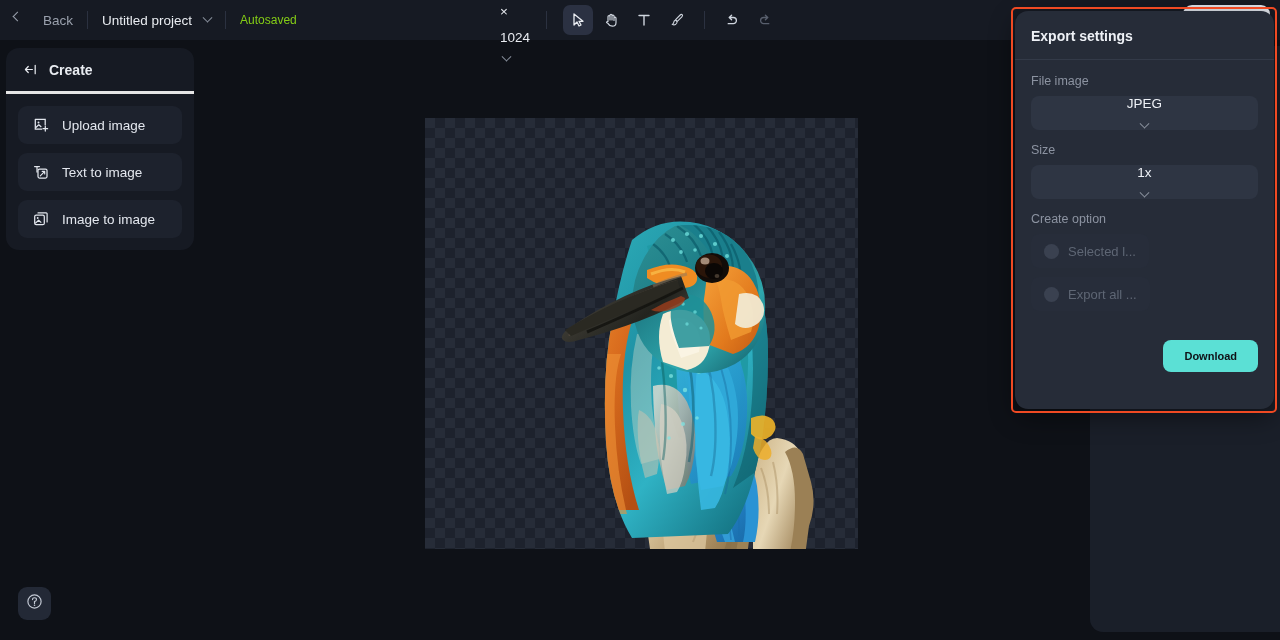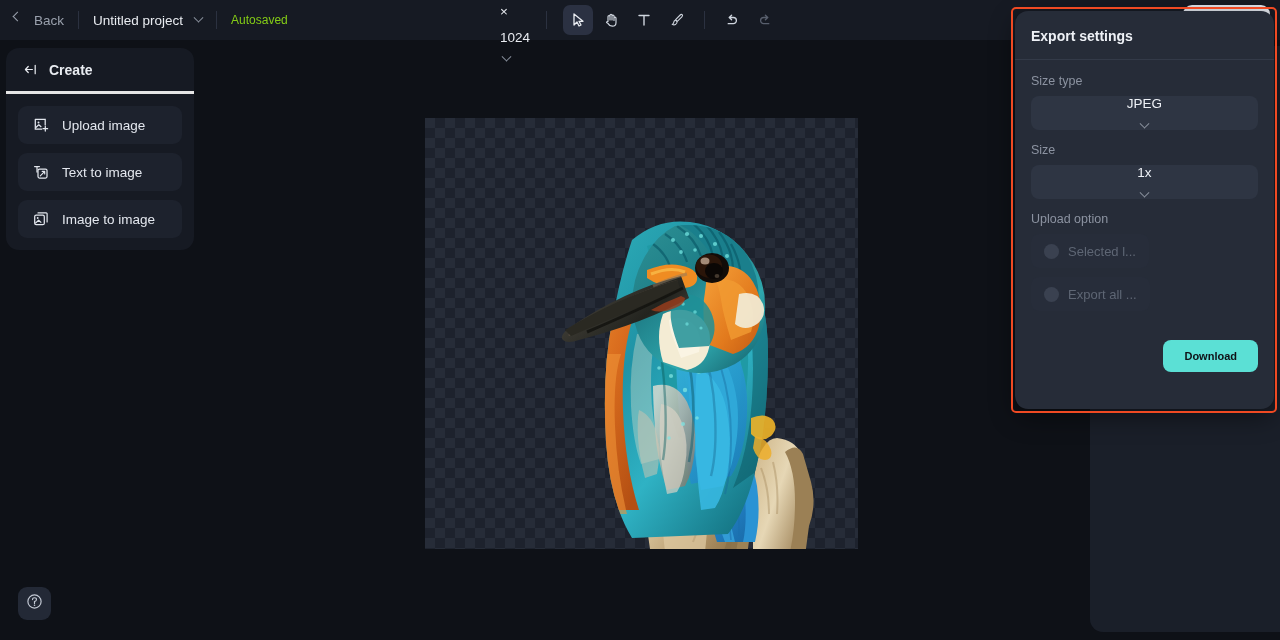--- a/index.html
+++ b/index.html
@@ -12,21 +12,21 @@
   #app { position: relative; width: 1280px; height: 640px; background: #0e1117; }
 
   
   .topbar {
     position: absolute; left: 0; top: 0; width: 1280px; height: 40px;
     background: #161a23;
     display: flex; align-items: center;
   }
   .tb-left { display: flex; align-items: center; height: 40px; padding-left: 14px; }
   .back-btn {
-    display: flex; gap: 13px;
+    display: flex; gap: 22px;
     color: #9aa1ad; font-size: 13.5px; cursor: pointer;
   }
   .chev-left {
     width: 7px; height: 7px; border-left: 1.4px solid #9aa1ad; border-bottom: 1.4px solid #9aa1ad;
     transform: rotate(45deg); display: inline-block; margin-top: 0px;
   }
   .vdiv { width: 1px; height: 18px; background: #2b3140; margin: 0 14px; }
   .proj-name { color: #e9ecf1; font-size: 13.5px; cursor: pointer; }
   .chev-down {
     width: 7px; height: 7px; border-right: 1.4px solid #8a919e; border-bottom: 1.4px solid #8a919e;
@@ -480,33 +480,33 @@
     </svg>
   </div>
 
   <div class="right-panel"></div>
 
   <div class="export-pop">
     <div class="ep-title">Export settings</div>
     <div class="ep-rule"></div>
     <div class="ep-body">
 
-      <div class="ep-label">Size type</div>
+      <div class="ep-label">File image</div>
       <div class="ep-select">
         <span class="ep-select-val">JPEG</span>
         <span class="chev-down"></span>
       </div>
 
       <div class="ep-label">Size</div>
       <div class="ep-select">
         <span class="ep-select-val">1x</span>
         <span class="chev-down"></span>
       </div>
 
-      <div class="ep-label">Upload option</div>
+      <div class="ep-label">Create option</div>
 
       <div class="opt-row">
         <div class="opt-pill dim">
           <span class="radio off"></span>
           <span class="opt-label">Selected l...</span>
         </div>
       </div>
 
       <div class="opt-row">
         <div class="opt-pill dim">

